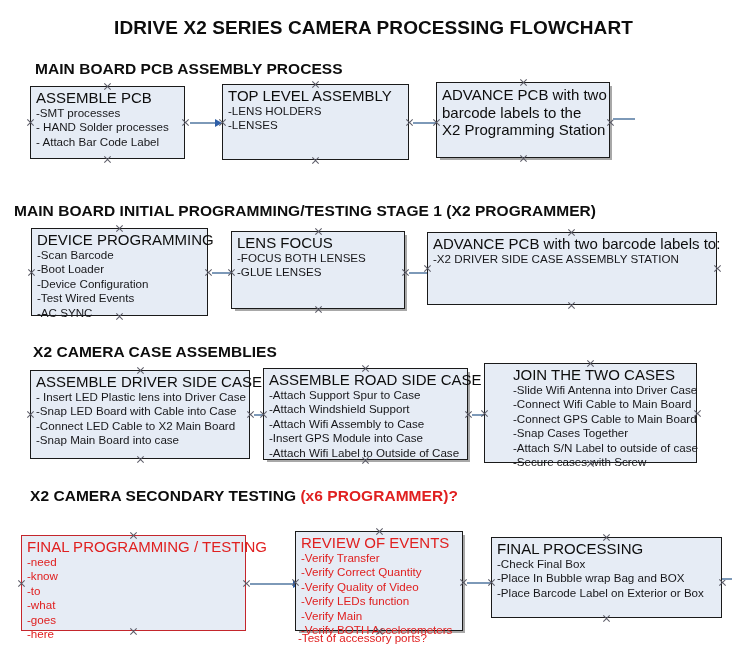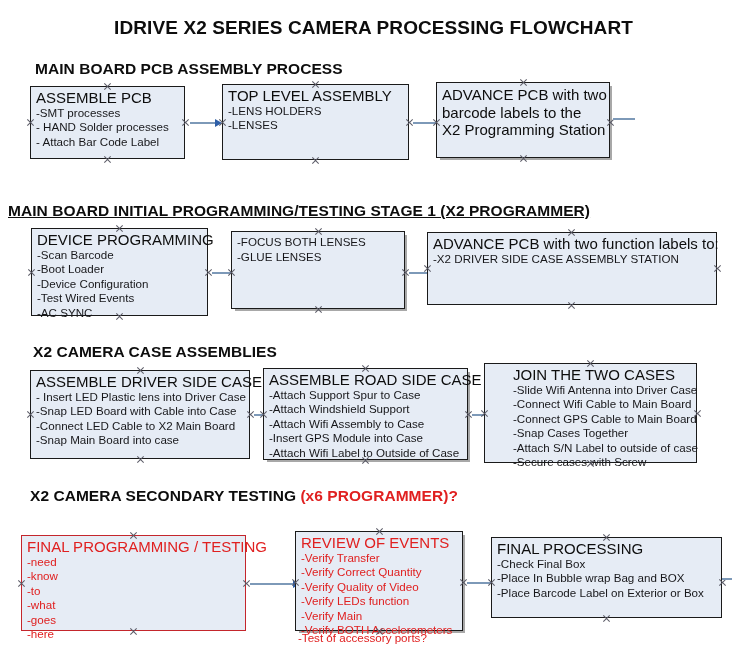--- a/index.html
+++ b/index.html
@@ -186,21 +186,21 @@
   <div class="node shadowed" style="left:436px; top:82px; width:174px; height:76px;">
     <span class="ttl wrapline">ADVANCE PCB with two</span>
     <span class="ttl wrapline">barcode labels to the</span>
     <span class="ttl wrapline"> X2 Programming Station</span>
   </div>
   <div class="handle" style="left:519px; top:78px;"></div>
   <div class="handle" style="left:519px; top:154px;"></div>
   <div class="handle" style="left:432px; top:118px;"></div>
   <div class="handle" style="left:606px; top:118px;"></div>
 
-  <div class="section-heading" style="left:8px; top:202px;text-decoration:underline;">
+  <div class="section-heading" style="left:14px; top:202px;">
     <span>MAIN BOARD INITIAL PROGRAMMING/TESTING STAGE 1 (X2 PROGRAMMER)</span>
   </div>
 
   <div class="node" style="left:31px; top:228px; width:177px; height:88px;">
     <span class="ttl">DEVICE PROGRAMMING</span>
     <span class="ln">-Scan Barcode</span>
     <span class="ln">-Boot Loader</span>
     <span class="ln">-Device Configuration</span>
     <span class="ln">-Test Wired Events</span>
     <span class="ln">-AC SYNC</span>
@@ -209,35 +209,36 @@
   <div class="handle" style="left:115px; top:312px;"></div>
   <div class="handle" style="left:27px;  top:268px;"></div>
   <div class="handle" style="left:204px; top:268px;"></div>
 
   <div class="arrow" style="left:212px; top:268px; width:28px;">
     <div class="shaft" style="width:21px;"></div>
     <div class="head" style="left:20px;"></div>
   </div>
 
   <div class="node shadowed" style="left:231px; top:231px; width:174px; height:78px;">
+    <span class="ttl">LENS FOCUS</span>
     <span class="ln">-FOCUS BOTH LENSES</span>
     <span class="ln">-GLUE LENSES</span>
   </div>
   <div class="handle" style="left:314px; top:227px;"></div>
   <div class="handle" style="left:314px; top:305px;"></div>
   <div class="handle" style="left:227px; top:268px;"></div>
   <div class="handle" style="left:401px; top:268px;"></div>
 
   <div class="arrow" style="left:409px; top:268px; width:30px;">
     <div class="shaft" style="width:23px;"></div>
     <div class="head" style="left:22px;"></div>
   </div>
 
   <div class="node" style="left:427px; top:232px; width:290px; height:73px;">
-    <span class="ttl">ADVANCE PCB with two function labels to:</span>
+    <span class="ttl">ADVANCE PCB with two barcode labels to:</span>
     <span class="ln">-X2 DRIVER  SIDE  CASE  ASSEMBLY STATION</span>
   </div>
   <div class="handle" style="left:567px; top:228px;"></div>
   <div class="handle" style="left:567px; top:301px;"></div>
   <div class="handle" style="left:423px; top:264px;"></div>
   <div class="handle" style="left:713px; top:264px;"></div>
 
   <div class="section-heading" style="left:33px; top:343px;">
     <span>X2 CAMERA CASE ASSEMBLIES</span>
   </div>

